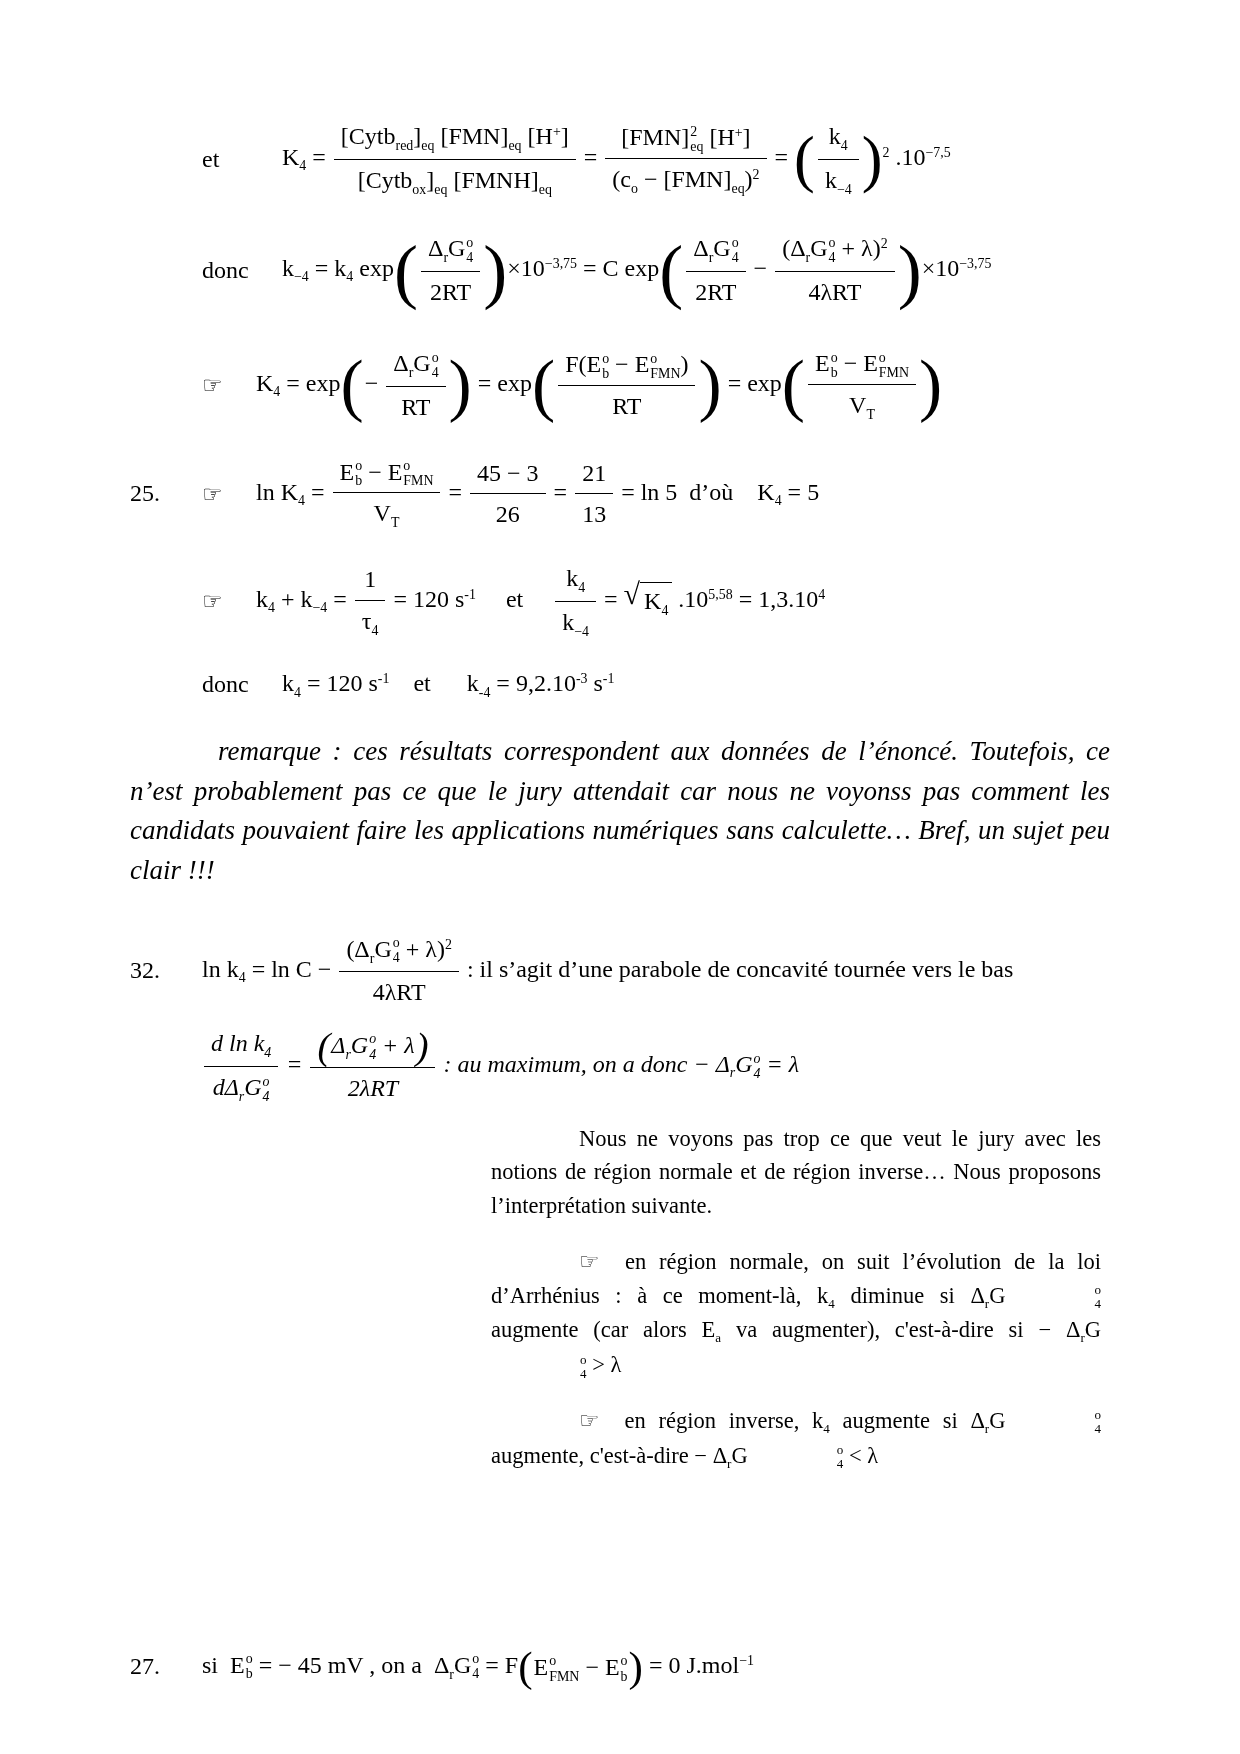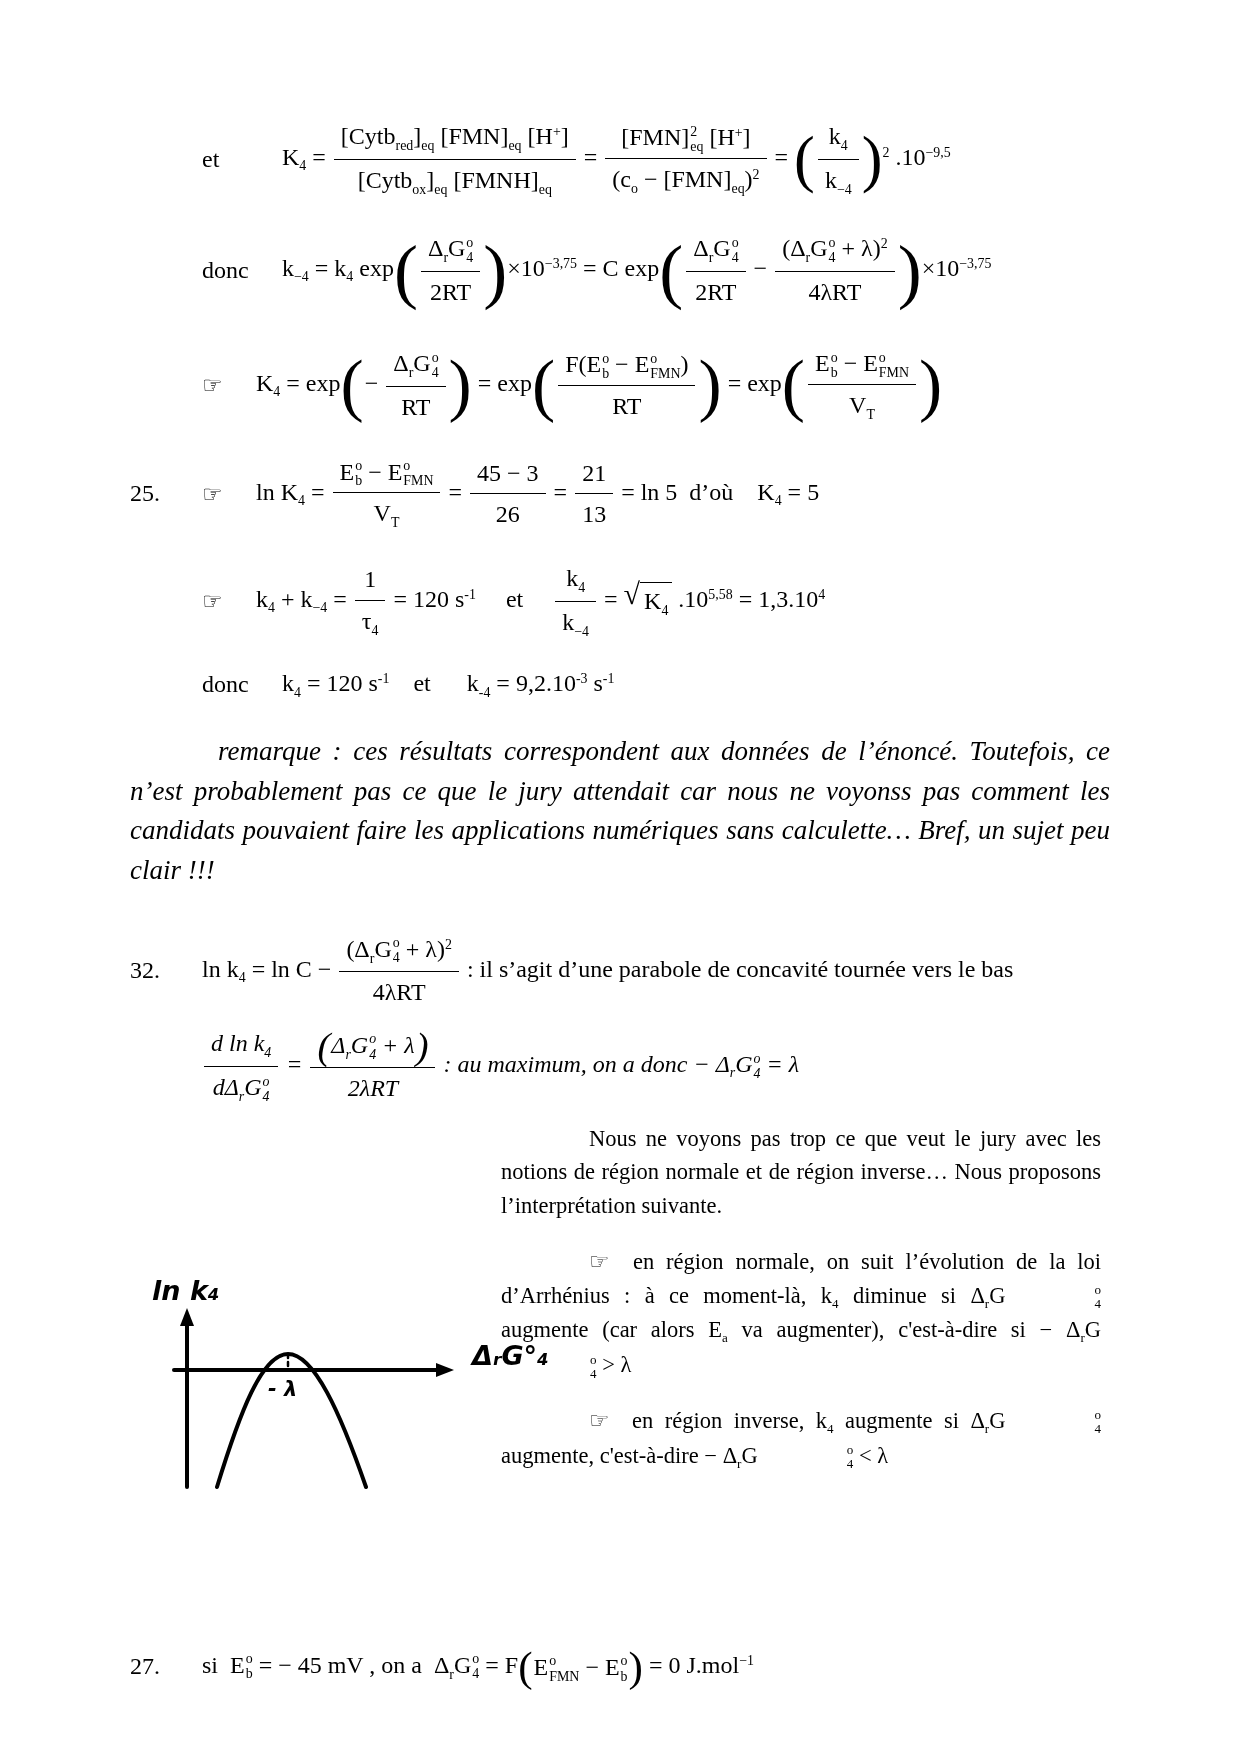--- a/index.html
+++ b/index.html
@@ -25,21 +25,21 @@
   .bc{display:inline-block;vertical-align:middle;padding:0 1px;}
   .sq{display:inline-flex;align-items:flex-start;vertical-align:middle;}
   .sqs{font-size:1.25em;line-height:1;transform:translateY(-3px);}
   .sqc{display:inline-block;border-top:1.6px solid #000;padding:2px 4px 0;}
   .ptr{font-family:"DejaVu Sans",sans-serif;}
   
   .remark{font-style:italic;font-size:27px;line-height:1.47;text-align:justify;
           text-indent:88px;margin:30px 0 0 0;}
   .twocol{position:relative;margin-top:14px;min-height:382px;}
   .rcol{margin-left:355px;width:616px;font-size:22.5px;line-height:1.5;text-align:justify;}
-  .rpara{margin:0 0 0 16px;text-indent:88px;}
+  .rpara{margin:0 0 0 6px;text-indent:88px;}
   .rpara + .rpara{margin-top:22px;}
   .graphbox{position:absolute;left:2px;top:148px;}
   .hand{font-family:"DejaVu Sans",sans-serif;font-style:italic;font-weight:bold;font-size:27px;}
   .hand2{font-family:"DejaVu Sans",sans-serif;font-style:italic;font-weight:bold;font-size:21px;}
   .mt1{margin-top:30px;} .mt2{margin-top:34px;} .mt3{margin-top:28px;}
   .mt4{margin-top:26px;} .mt5{margin-top:24px;} .mt6{margin-top:40px;}
   .mt7{margin-top:14px;font-style:italic;} .mt8{margin-top:145px;}
 </style>
 </head>
 <body>
@@ -47,21 +47,21 @@
 <div class="page">
 
   <div class="eqrow">
     <span class="enum"></span>
 
     <span class="elab">et</span>
     <span class="math">K<span class="sb">4</span>&nbsp;=&nbsp;<span class="fr"><span class="nu">[Cytb<span class="sb">red</span>]<span class="sb">eq</span> [FMN]<span class="sb">eq</span> [H<span class="sp">+</span>]</span><span class="de">[Cytb<span class="sb">ox</span>]<span class="sb">eq</span> [FMNH]<span class="sb">eq</span></span></span>&nbsp;=&nbsp;<span class="fr"><span class="nu">[FMN]<span class="st"><span class="stp">2</span><span class="sts">eq</span></span> [H<span class="sp">+</span>]</span><span class="de">(c<span class="sb">o</span> − [FMN]<span class="sb">eq</span>)<span class="sp">2</span></span></span>&nbsp;=&nbsp;<span class="bp">
           <span class="pl" style="font-size: 2.6em;">(</span>
           <span class="bc"><span class="fr"><span class="nu">k<span class="sb">4</span></span><span class="de">k<span class="sb">−4</span></span></span></span>
           <span class="pr" style="font-size: 2.6em;">)</span>
-        </span><span class="sp">2</span> .10<span class="sp">−9,5</span></span>
+        </span><span class="sp">2</span> .10<span class="sp">−7,5</span></span>
   </div>
 
   <div class="eqrow mt1">
     <span class="enum"></span>
 
     <span class="elab">donc</span>
     <span class="math">k<span class="sb">−4</span>&nbsp;=&nbsp;k<span class="sb">4</span> exp<span class="bp">
           <span class="pl" style="font-size: 3em;">(</span>
           <span class="bc"><span class="fr"><span class="nu">Δ<span class="sb">r</span>G<span class="st"><span class="stp">o</span><span class="sts">4</span></span></span><span class="de">2RT</span></span></span>
           <span class="pr" style="font-size: 3em;">)</span>
@@ -127,35 +127,20 @@
     <span class="enum"></span>
 
     <span class="math"><span class="fr"><span class="nu">d ln k<span class="sb">4</span></span><span class="de">dΔ<span class="sb">r</span>G<span class="st"><span class="stp">o</span><span class="sts">4</span></span></span></span>&nbsp;=&nbsp;<span class="fr"><span class="nu"><span class="bp">
               <span class="pl" style="font-size: 1.6em;">(</span>
               <span class="bc">Δ<span class="sb">r</span>G<span class="st"><span class="stp">o</span><span class="sts">4</span></span> + λ</span>
               <span class="pr" style="font-size: 1.6em;">)</span>
             </span></span><span class="de">2λRT</span></span>&nbsp;: au maximum, on a donc&nbsp;−&nbsp;Δ<span class="sb">r</span>G<span class="st"><span class="stp">o</span><span class="sts">4</span></span>&nbsp;=&nbsp;λ</span>
   </div>
 
   <div class="twocol">
-    <div class="graphbox">
-      <svg width="490" height="232" viewBox="0 0 490 232">
-        <g stroke="#000" stroke-width="4" fill="none" stroke-linecap="round">
-          <line x1="55" y1="217" x2="55" y2="52"></line>
-          <line x1="42" y1="100" x2="308" y2="100"></line>
-          <path d="M85 217 C108 142 130 84 156 84 C182 84 208 142 234 217"></path>
-          <line x1="156" y1="84" x2="156" y2="100" stroke-dasharray="4 4" stroke-width="2.5"></line>
-        </g>
-        <polygon points="55,38 48,56 62,56" fill="#000"></polygon>
-        <polygon points="322,100 304,93 304,107" fill="#000"></polygon>
-        <text class="hand" x="20" y="30">ln k₄</text>
-        <text class="hand" x="340" y="95">ΔᵣG°₄</text>
-        <text class="hand2" x="136" y="126">- λ</text>
-      </svg>
-    </div>
     <div class="rcol">
       <p class="rpara">Nous ne voyons pas trop ce que veut le jury avec les notions de région normale et de région inverse… Nous proposons l’interprétation suivante.</p>
       <p class="rpara"><span class="ptr">☞</span>&nbsp; en région normale, on suit l’évolution de la loi d’Arrhénius : à ce moment-là, k<span class="sb">4</span> diminue si Δ<span class="sb">r</span>G<span class="st"><span class="stp">o</span><span class="sts">4</span></span> augmente (car alors E<span class="sb">a</span> va augmenter), c'est-à-dire si −&nbsp;Δ<span class="sb">r</span>G<span class="st"><span class="stp">o</span><span class="sts">4</span></span> &gt; λ</p>
       <p class="rpara"><span class="ptr">☞</span>&nbsp; en région inverse, k<span class="sb">4</span> augmente si Δ<span class="sb">r</span>G<span class="st"><span class="stp">o</span><span class="sts">4</span></span> augmente, c'est-à-dire −&nbsp;Δ<span class="sb">r</span>G<span class="st"><span class="stp">o</span><span class="sts">4</span></span> &lt; λ</p>
     </div>
   </div>
 
   <div class="eqrow mt8">
     <span class="enum">27.</span>
 

